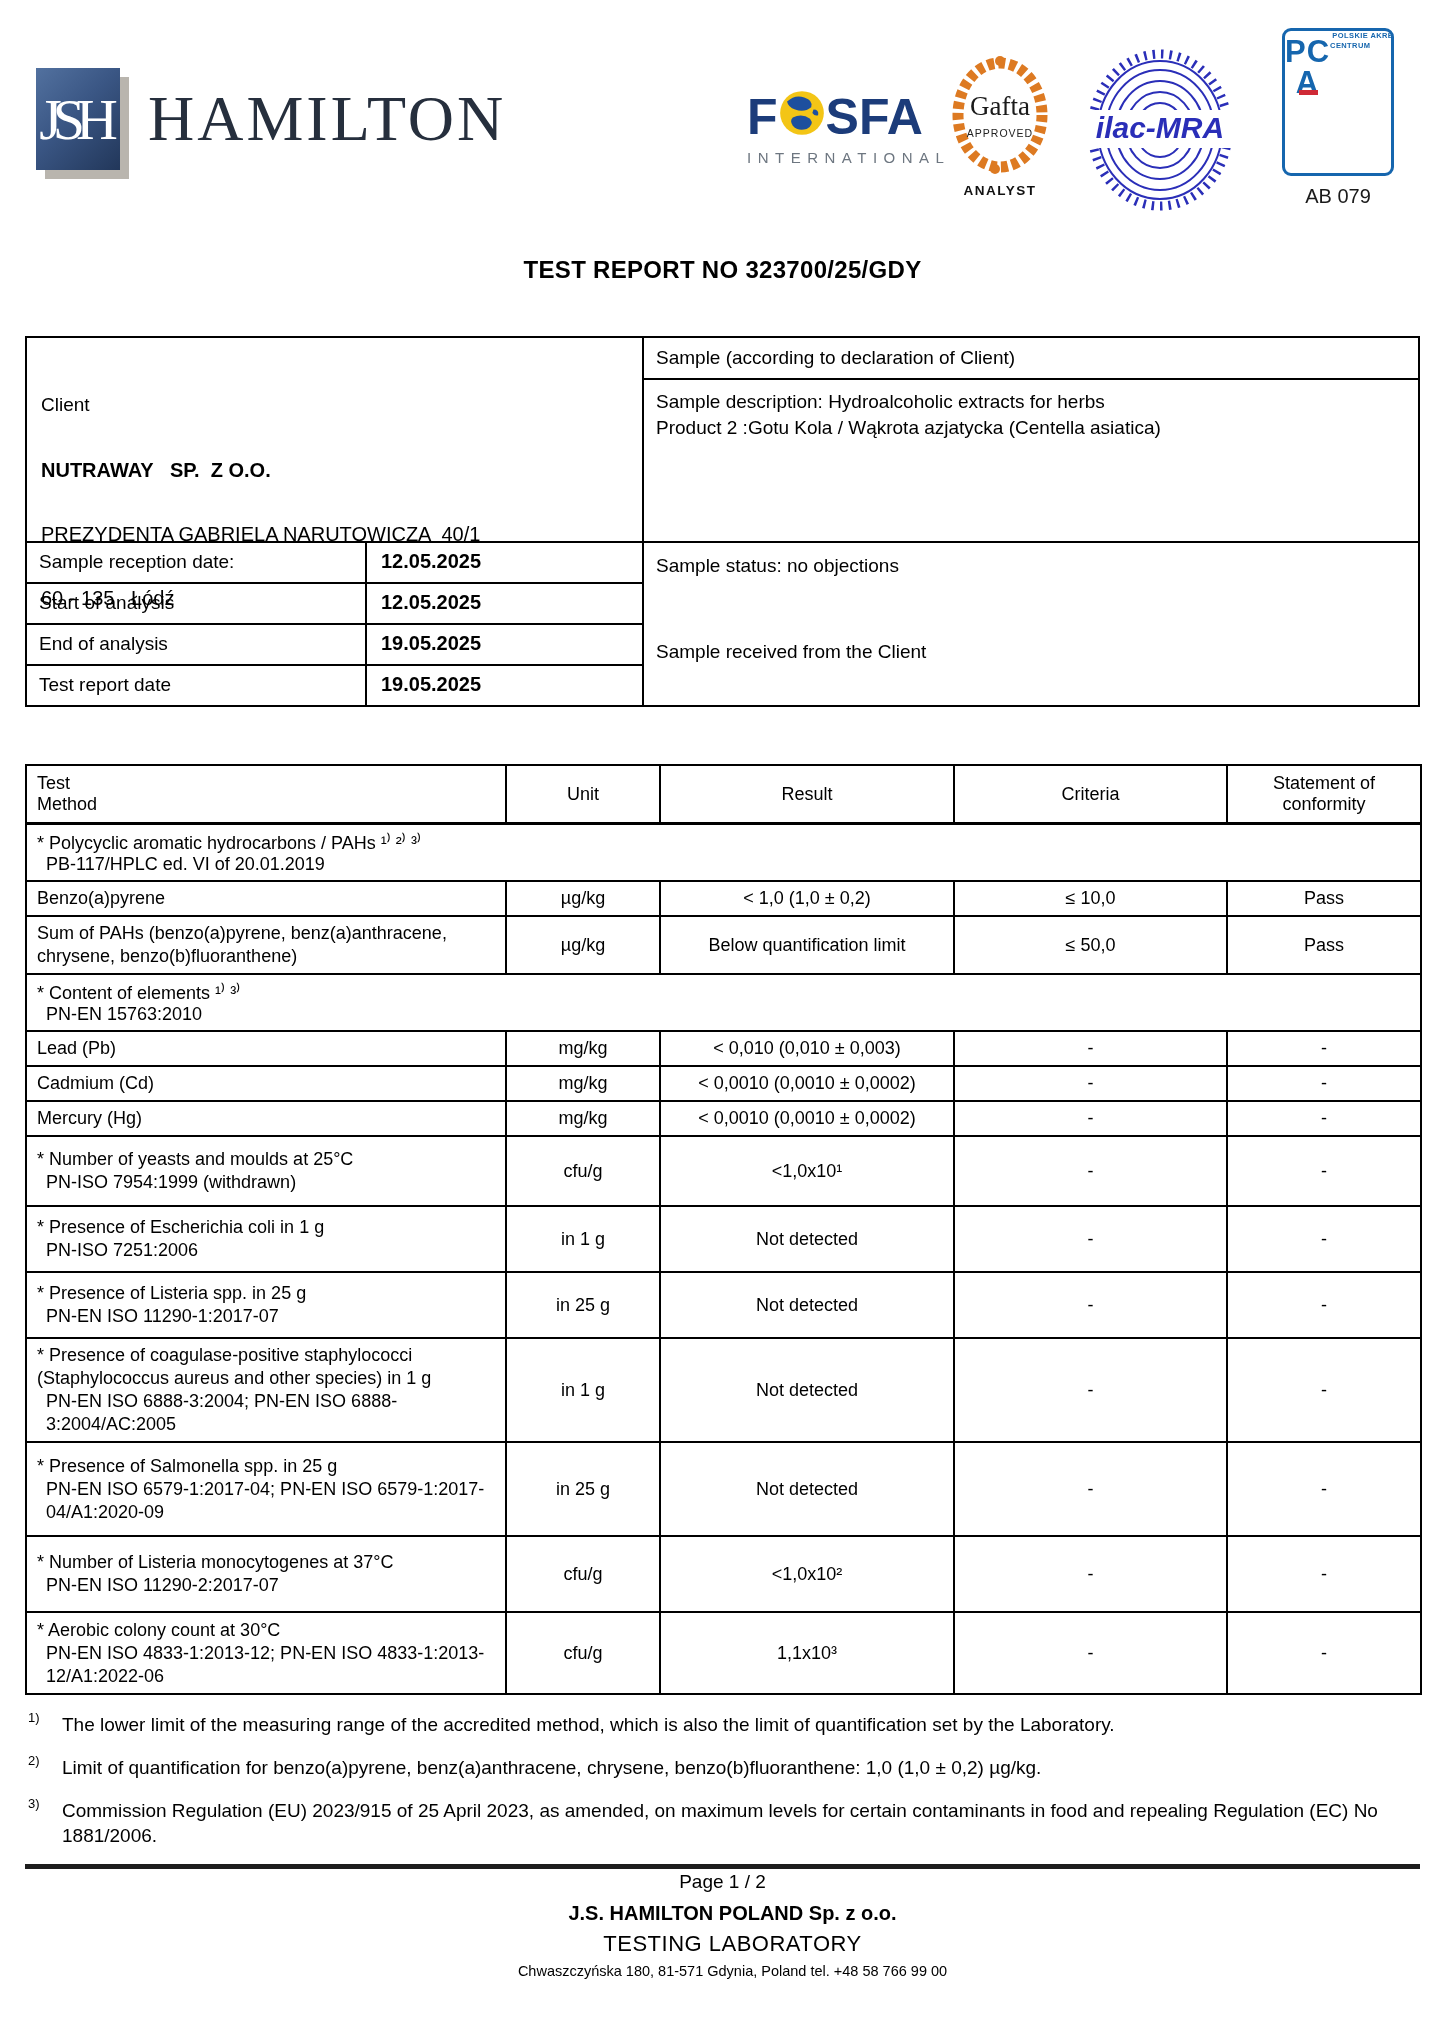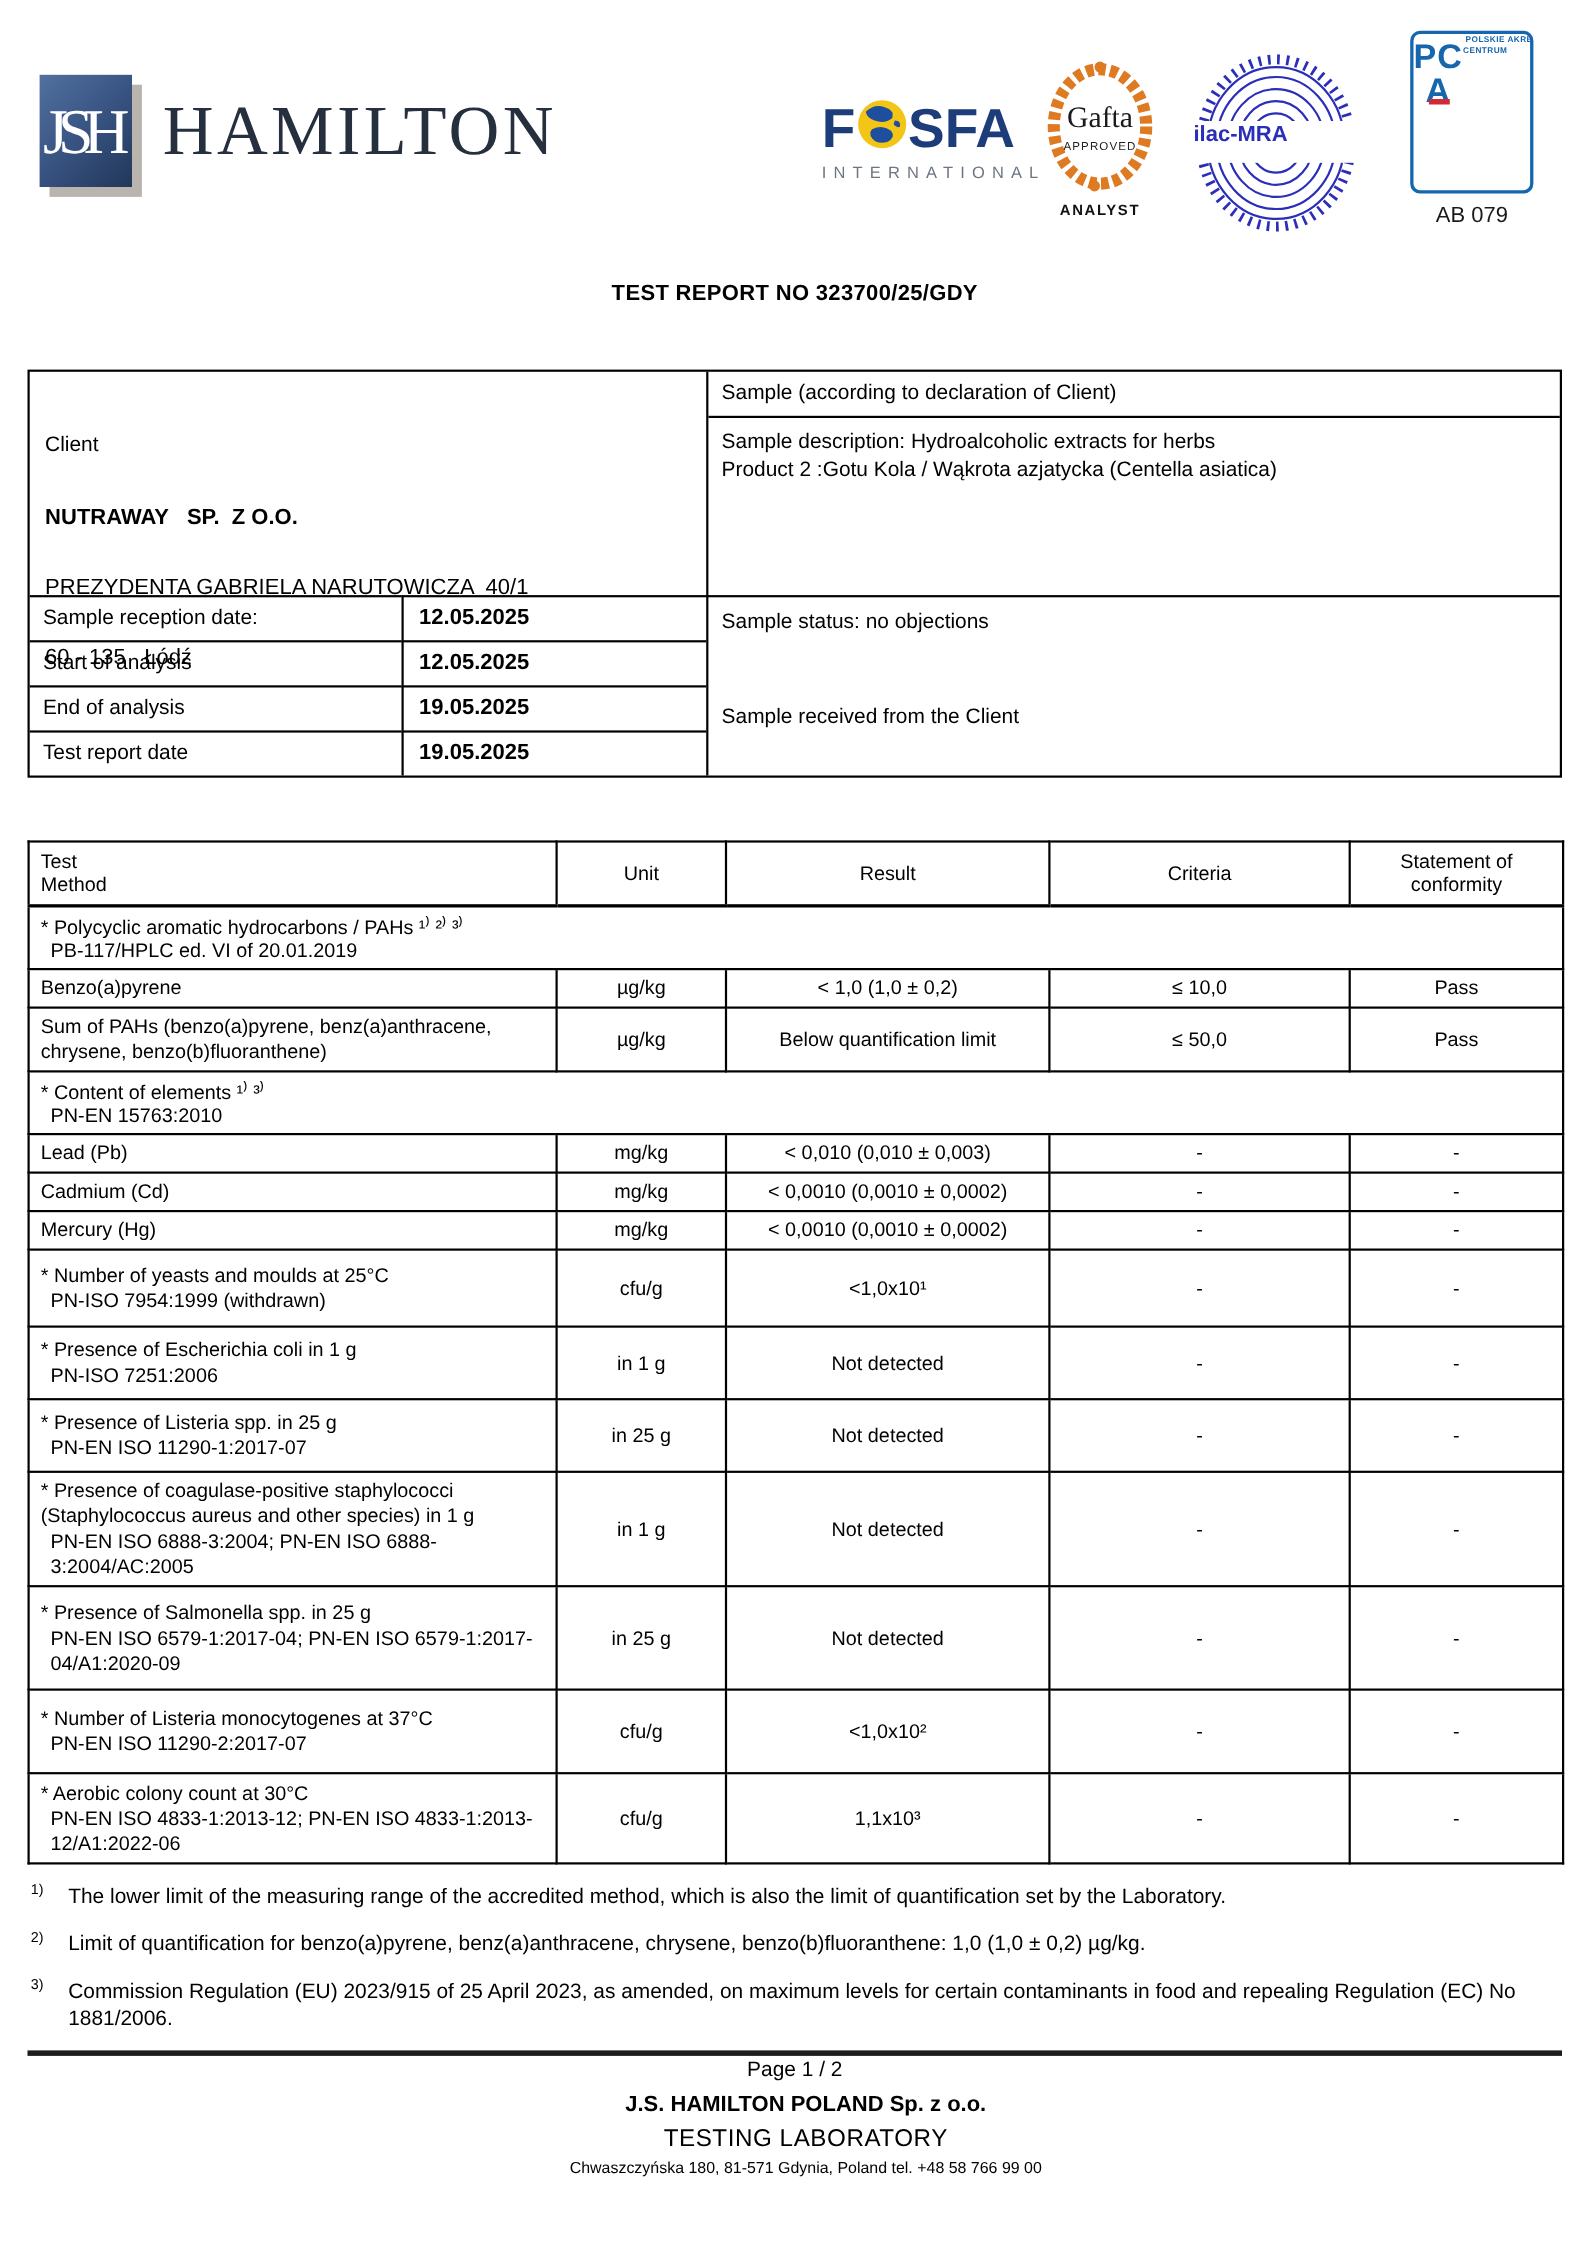--- a/index.html
+++ b/index.html
@@ -29,34 +29,34 @@
   .fosfa-sub { margin-top:5px; font-size:15px; letter-spacing:6.5px; color:#6d7680; }
 
   .gafta { position:absolute; left:945px; top:55px; width:110px; text-align:center; }
   .gafta-wreath-wrap { position:relative; width:104px; height:120px; margin:0 auto; }
   .gafta-title { position:absolute; top:36px; left:0; width:100%; font-family:"Liberation Serif", serif; font-size:27px; color:#1a1a1a; }
   .gafta-approved { position:absolute; top:72px; left:0; width:100%; font-size:10.5px; letter-spacing:1px; color:#222; }
   .gafta-analyst { margin-top:8px; font-size:13.5px; font-weight:700; letter-spacing:1.5px; color:#111; }
 
   .ilac { position:absolute; left:1085px; top:48px; width:150px; height:165px; }
   .ilac svg { position:absolute; left:0; top:0; }
-  .ilac-text { position:absolute; top:63px; left:0; width:100%; font-size:20px; font-weight:700; color:#2a2eb8; letter-spacing:0px; }
+  .ilac-text { position:absolute; top:63px; left:0; width:100%; text-align:center; font-size:30px; font-weight:700; color:#2a2eb8; letter-spacing:0px;font-style:italic; }
 
   .pca { position:absolute; left:1282px; top:28px; width:112px; text-align:center; }
   .pca-box { width:112px; height:148px; border:3px solid #1666ae; border-radius:9px; overflow:hidden; background:#fff; display:flex; flex-direction:row; }
   .pca-abbr { margin-top:5px; font-size:31px; font-weight:800; color:#1666ae; line-height:1; letter-spacing:1px; }
   .pca-abbr .pca-a { position:relative; display:inline-block; }
   .pca-abbr .pca-a::after { content:""; position:absolute; left:3px; right:1px; bottom:3px; height:5px; background:#cf2a36; }
   .pca-line { font-size:7.5px; font-weight:700; color:#1666ae; letter-spacing:0.4px; line-height:1.35;text-align:center; }
   .pca-bottom { margin-top:4px; flex:1; background:#1666ae; display:flex; flex-direction:column; align-items:center; justify-content:center; gap:4px; }
   .pca-badania { color:#fff; font-size:10.5px; font-weight:700; letter-spacing:1.2px; }
   .pca-ab { margin-top:9px; font-size:20px; color:#1a1a1a; }
 
   
-  .report-title { position:absolute; top:256px; left:25px; width:1395px; text-align:center; font-size:20px; font-weight:700; letter-spacing:0.3px; }
+  .report-title { position:absolute; top:256px; left:25px; width:1395px; text-align:center; font-size:24px; font-weight:700; letter-spacing:0.3px; }
 
   
   .info-box { position:absolute; top:336px; left:25px; width:1395px; border:2px solid #000; }
   .info-grid { display:grid; grid-template-columns:338px 277px 1fr; grid-template-rows:203px 41px 41px 41px 41px; }
   .c-client { grid-area:1/1/2/3; padding:20px 14px; white-space:pre-wrap; }
   .client-label { font-size:19px; }
   .client-name { margin-top:7px; font-size:20px; font-weight:700; }
   .client-addr { margin-top:5px; font-size:20px; }
   .c-sample { grid-area:1/3/2/4; border-left:2px solid #000; }
   .sample-head { padding:9px 12px; border-bottom:2px solid #000; font-size:19px; }

